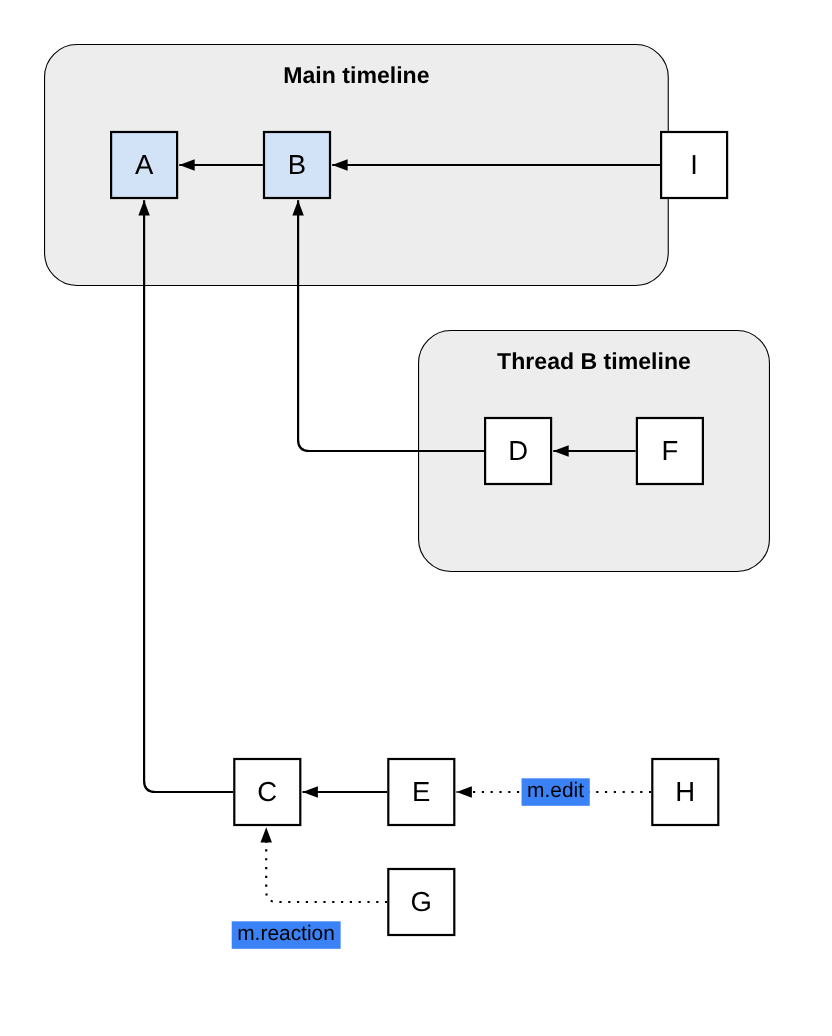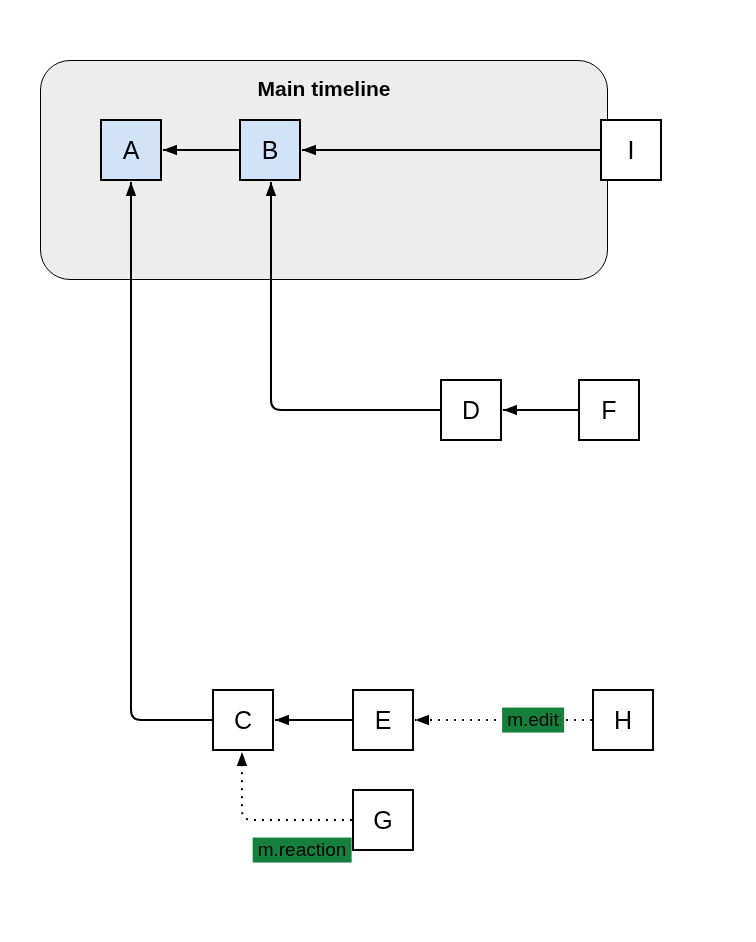--- a/index.html
+++ b/index.html
@@ -11,21 +11,21 @@
     background: #ffffff;
     overflow: hidden;
   }
   .tl-container {
     position: absolute;
     background: #ededed;
     border: 1.5px solid #000000;
     box-sizing: border-box;
     z-index: 0;
   }
-  .tl-container.main    { left: 40px;  top: 40px;  width: 568px; height: 220px; border-radius: 30px; margin-top: 20px; }
+  .tl-container.main    { left: 40px;  top: 40px;  width: 568px; height: 220px; border-radius: 30px; }
   .tl-container.threadb { left: 380px; top: 300px; width: 320px; height: 220px; border-radius: 30px; }
   .tl-container.threada { left: 160px; top: 540px; width: 554px; height: 360px; border-radius: 40px; }
   .tl-title {
     position: absolute;
     left: 0; right: 0;
     top: 16px;
     text-align: center;
     font-size: 21px;
     font-weight: bold;
     color: #000000;
@@ -47,51 +47,53 @@
     align-items: center;
     justify-content: center;
     font-size: 25px;
     color: #000000;
     z-index: 2;
   }
   .node.highlight { background: #d2e3f8; }
   .edge-label {
     position: absolute;
     transform: translate(-50%, -50%);
-    background: #15803d;
+    background: #3b82f6;
     color: #000000;
     font-size: 19px;
     line-height: 1.1;
     padding: 2px 5px;
     white-space: nowrap;
     z-index: 3;
-    margin-left: 28px;
   }
   .edge-label.edit     { left: 505px; top: 720px; }
-  .edge-label.reaction { left: 274px; top: 850px; }
+  .edge-label.reaction { left: 260px; top: 850px; }
   
   .node.n-a { left: 100px; top: 119px; }
   .node.n-b { left: 239px; top: 119px; }
   .node.n-i { left: 600px; top: 119px; }
   .node.n-d { left: 440px; top: 379px; }
   .node.n-f { left: 578px; top: 379px; }
   .node.n-c { left: 212px; top: 689px; }
   .node.n-e { left: 352px; top: 689px; }
   .node.n-h { left: 592px; top: 689px; }
   .node.n-g { left: 352px; top: 789px; }
 </style>
 </head>
 <body>
 
 <div class="canvas">
 
   <div class="tl-container main">
     <div class="tl-title">Main timeline</div>
   </div>
 
+  <div class="tl-container threadb">
+    <div class="tl-title">Thread B timeline</div>
+  </div>
 
 
   <svg class="edges" viewBox="0 0 756 942" xmlns="http://www.w3.org/2000/svg">
     <defs>
       <marker id="arrow" markerUnits="userSpaceOnUse" markerWidth="16" markerHeight="12" refX="15" refY="6" orient="auto">
         <path d="M15,6 L1,0.8 L1,11.2 Z" fill="#000000"></path>
       </marker>
     </defs>
 
     <path d="M239,150 L163,150" fill="none" stroke="#000000" stroke-width="2" marker-end="url(#arrow)"></path>

